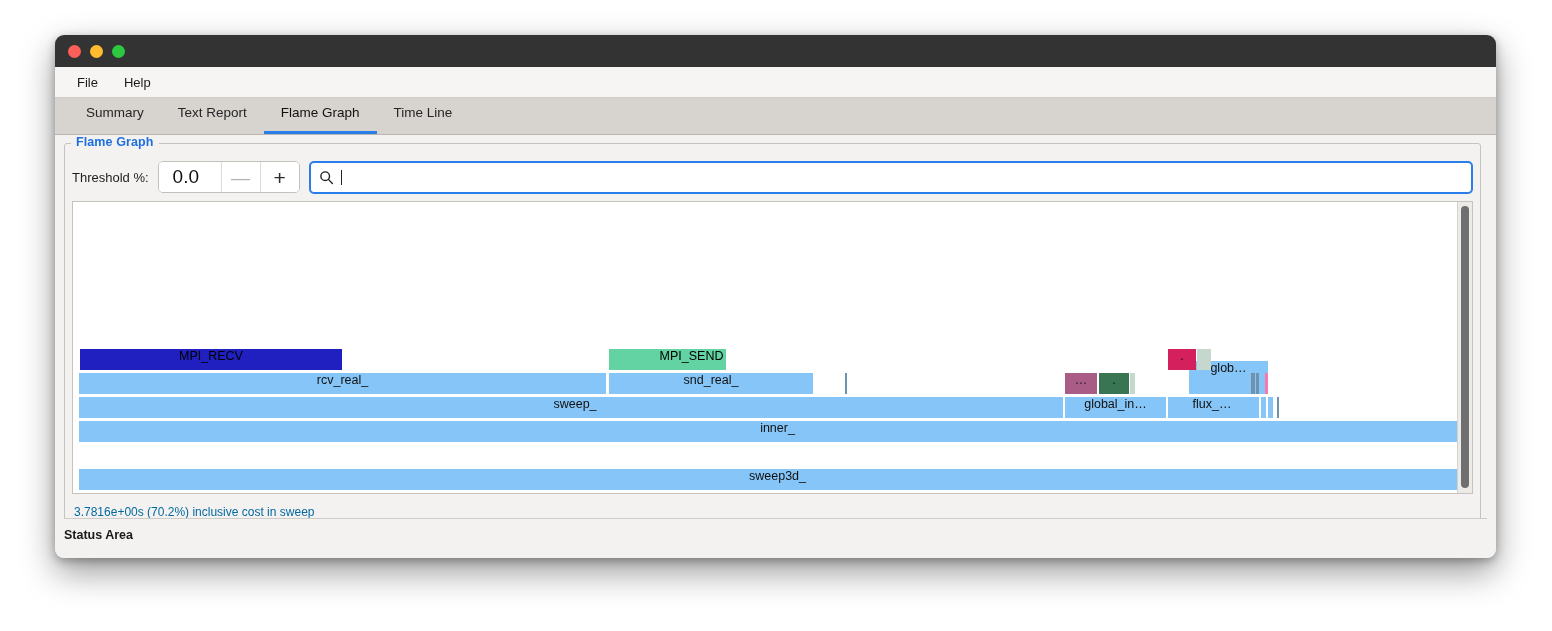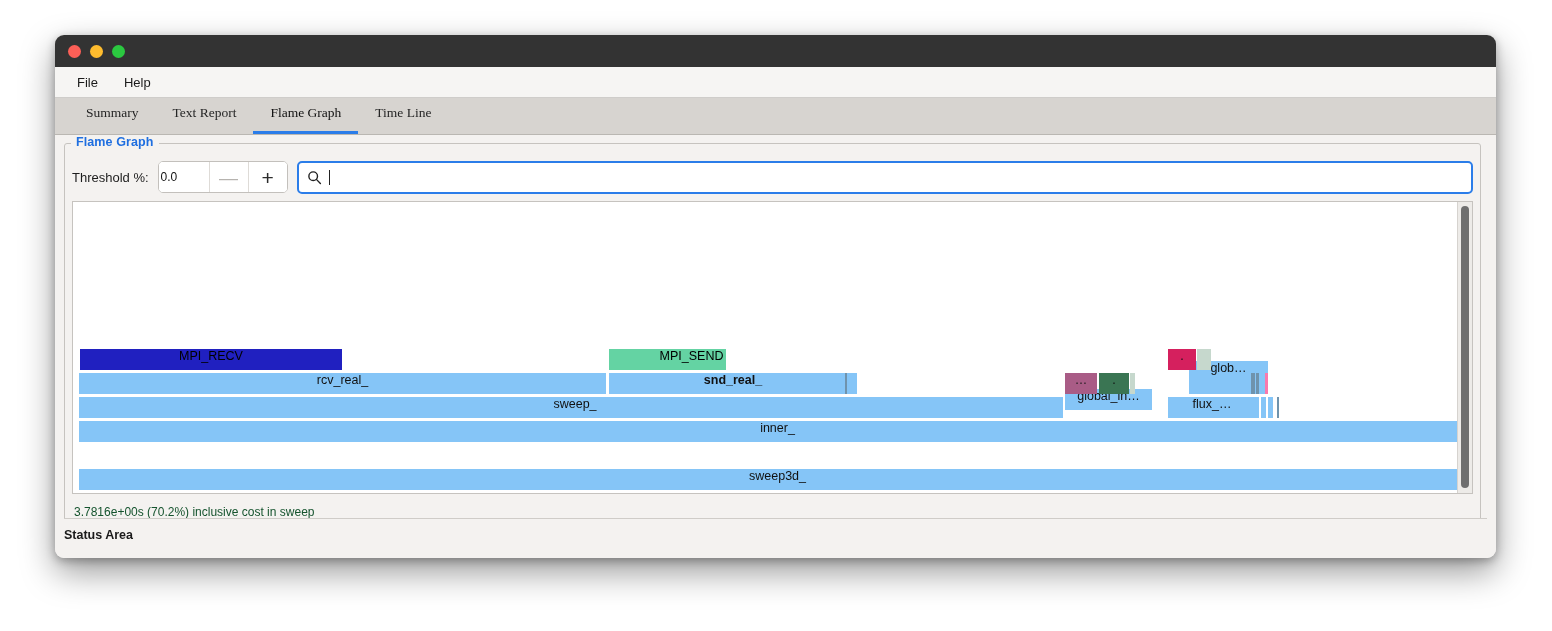--- a/index.html
+++ b/index.html
@@ -35,21 +35,21 @@
     border-bottom:1px solid #cfcdca;
     display:flex;align-items:center;padding-left:12px;gap:6px;
     font-size:13px;color:#1a1a1a;
   }
   .menu-item{padding:3px 10px;border-radius:3px;}
 
   
   .tabbar{
     height:36px;flex:0 0 36px;background:#d7d4d0;
     border-bottom:1px solid #bab7b2;
-    display:flex;align-items:flex-end;padding-left:14px;font-family:Liberation Serif, serif;
+    display:flex;align-items:flex-end;padding-left:14px;
   }
   .tab{
     font-size:13.5px;color:#252525;
     padding:0 17px;height:34px;line-height:32px;
     border-bottom:3px solid transparent;
     white-space:nowrap;
   }
   .tab.active{border-bottom-color:#2b7de9;color:#111;}
 
   
@@ -70,22 +70,22 @@
     position:absolute;left:7px;top:16px;right:7px;height:34px;
     display:flex;align-items:center;gap:9px;
   }
   .thr-label{font-size:13px;color:#1d1d1d;white-space:nowrap;}
   .spin{
     display:flex;align-items:stretch;height:30px;
     border:1px solid #c3c0bc;border-radius:5px;background:#ffffff;
     overflow:hidden;
   }
   .spin-value{
-    width:48px;display:flex;align-items:center;padding-left:2px;
-    font-size:12px;color:#111;background:#fff;
+    width:48px;display:flex;align-items:center;padding-left:14px;
+    font-size:19px;color:#111;background:#fff;
   }
   .spin-btn{
     width:38px;display:flex;align-items:center;justify-content:center;
     border-left:1px solid #dedbd7;background:#fff;
     font-size:21px;line-height:1;color:#2c2c2c;user-select:none;
   }
   .spin-btn.minus{color:#b6b3af;font-size:19px;}
   .search{
     flex:1 1 auto;height:29px;
     border:2px solid #2b7de9;border-radius:5px;background:#fff;
@@ -126,21 +126,21 @@
   .bar.mint{background:#64d3a3;color:#000;}
   .bar.mauve{background:#a95c86;color:#1a1a1a;}
   .bar.dgreen{background:#3a7553;color:#111;}
   .bar.crimson{background:#d5205e;color:#111;}
   .bar.sage{background:#c6d8cd;}
   .bar.slate{background:#6f93ad;}
   .bar.pink{background:#f979ad;}
 
   .statusline{
     position:absolute;left:9px;bottom:6px;
-    font-size:12px;color:#14532d;
+    font-size:12px;color:#0369a1;
   }
 
   
   .statusarea{
     position:absolute;left:9px;right:9px;bottom:7px;height:32px;
     background:#f4f2f0;border-top:1px solid #cfccc8;
     display:flex;align-items:center;justify-content:flex-start;
     font-size:12.5px;font-weight:bold;color:#1a1a1a;
   }
 </style>
@@ -199,34 +199,34 @@
           <div class="canvas" id="flame-canvas">
               <div class="bar blue" style="left: 6px; width: 1397px; bottom: 3px; height: 21px;">
                 <span>sweep3d_</span>
               </div>
               <div class="bar blue" style="left: 6px; width: 1397px; bottom: 51px; height: 21px;">
                 <span>inner_</span>
               </div>
               <div class="bar blue" style="left: 6px; width: 984px; bottom: 75px; height: 21px; padding-left: 8px;">
                 <span>sweep_</span>
               </div>
-              <div class="bar blue" style="left: 992px; width: 87px; bottom: 83px; height: 21px;">
+              <div class="bar blue" style="left: 992px; width: 101px; bottom: 75px; height: 21px;">
                 <span>global_in…</span>
               </div>
               <div class="bar blue" style="left: 1095px; width: 88px; bottom: 75px; height: 21px;">
                 <span>flux_…</span>
               </div>
               <div class="bar blue" style="left: 1176px; width: 10px; bottom: 75px; height: 21px;"></div>
               <div class="bar blue" style="left: 1188px; width: 5px; bottom: 75px; height: 21px;"></div>
               <div class="bar blue" style="left: 1195px; width: 5px; bottom: 75px; height: 21px;"></div>
               <div class="bar slate" style="left: 1204px; width: 2px; bottom: 75px; height: 21px;"></div>
               <div class="bar blue" style="left: 6px; width: 527px; bottom: 99px; height: 21px;">
                 <span>rcv_real_</span>
               </div>
-              <div class="bar blue" style="left: 536px; width: 248px; bottom: 99px; height: 21px; font-weight: bold;">
+              <div class="bar blue" style="left: 536px; width: 204px; bottom: 99px; height: 21px;">
                 <span>snd_real_</span>
               </div>
               <div class="bar slate" style="left: 772px; width: 2px; bottom: 99px; height: 21px;"></div>
               <div class="bar mauve" style="left: 992px; width: 32px; bottom: 99px; height: 21px;">
                 <span>…</span>
               </div>
               <div class="bar dgreen" style="left: 1026px; width: 30px; bottom: 99px; height: 21px;">
                 <span>.</span>
               </div>
               <div class="bar sage" style="left: 1057px; width: 5px; bottom: 99px; height: 21px;"></div>

